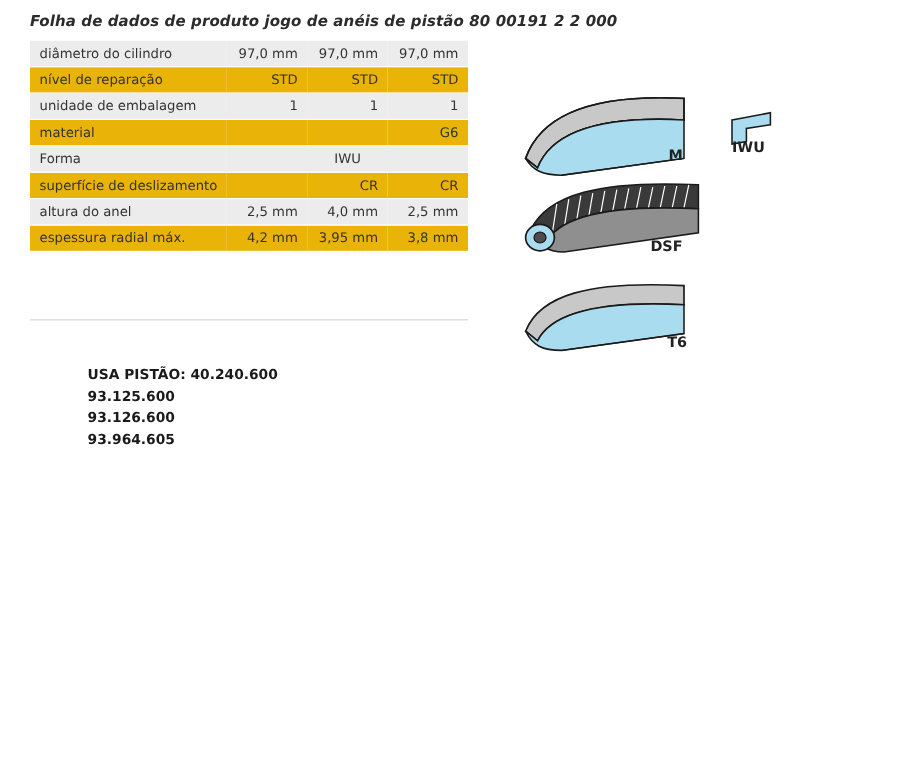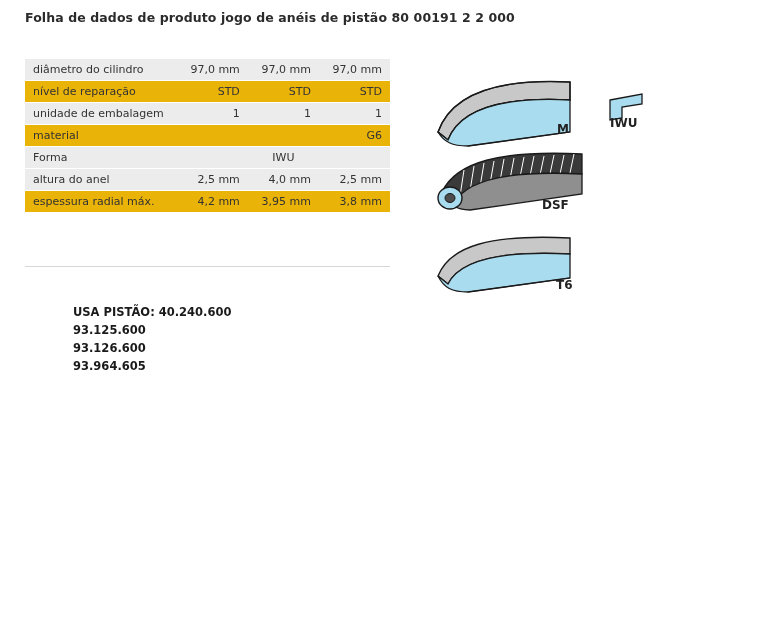--- a/index.html
+++ b/index.html
@@ -16,26 +16,27 @@
     overflow: hidden;
   }
   .page-title {
     position: absolute;
     left: 25px;
     top: 10px;
     font-size: 12.5px;
     font-weight: bold;
     color: #2b2b2b;
     letter-spacing: 0.1px;
+    font-style: italic;
   }
   
   .spec-table {
     position: absolute;
     left: 25px;
-    top: 59px;
+    top: 34px;
     width: 365px;
     border-collapse: collapse;
     font-size: 11px;
     color: #333333;
   }
   .spec-table tr {
     height: 21px;
   }
   .spec-table td {
     border-bottom: 1px solid #ffffff;
@@ -128,20 +129,26 @@
     </tr>
     <tr class="plain">
       <td class="label">material</td>
       <td class="val"></td>
       <td class="val"></td>
       <td class="val">G6</td>
     </tr>
     <tr class="shade">
       <td class="label">Forma</td>
       <td class="center-span" colspan="3">IWU</td>
+    </tr>
+    <tr class="plain">
+      <td class="label">superfície de deslizamento</td>
+      <td class="val"></td>
+      <td class="val">CR</td>
+      <td class="val">CR</td>
     </tr>
     <tr class="shade">
       <td class="label">altura do anel</td>
       <td class="val">2,5 mm</td>
       <td class="val">4,0 mm</td>
       <td class="val">2,5 mm</td>
     </tr>
     <tr class="plain">
       <td class="label">espessura radial máx.</td>
       <td class="val">4,2 mm</td>

